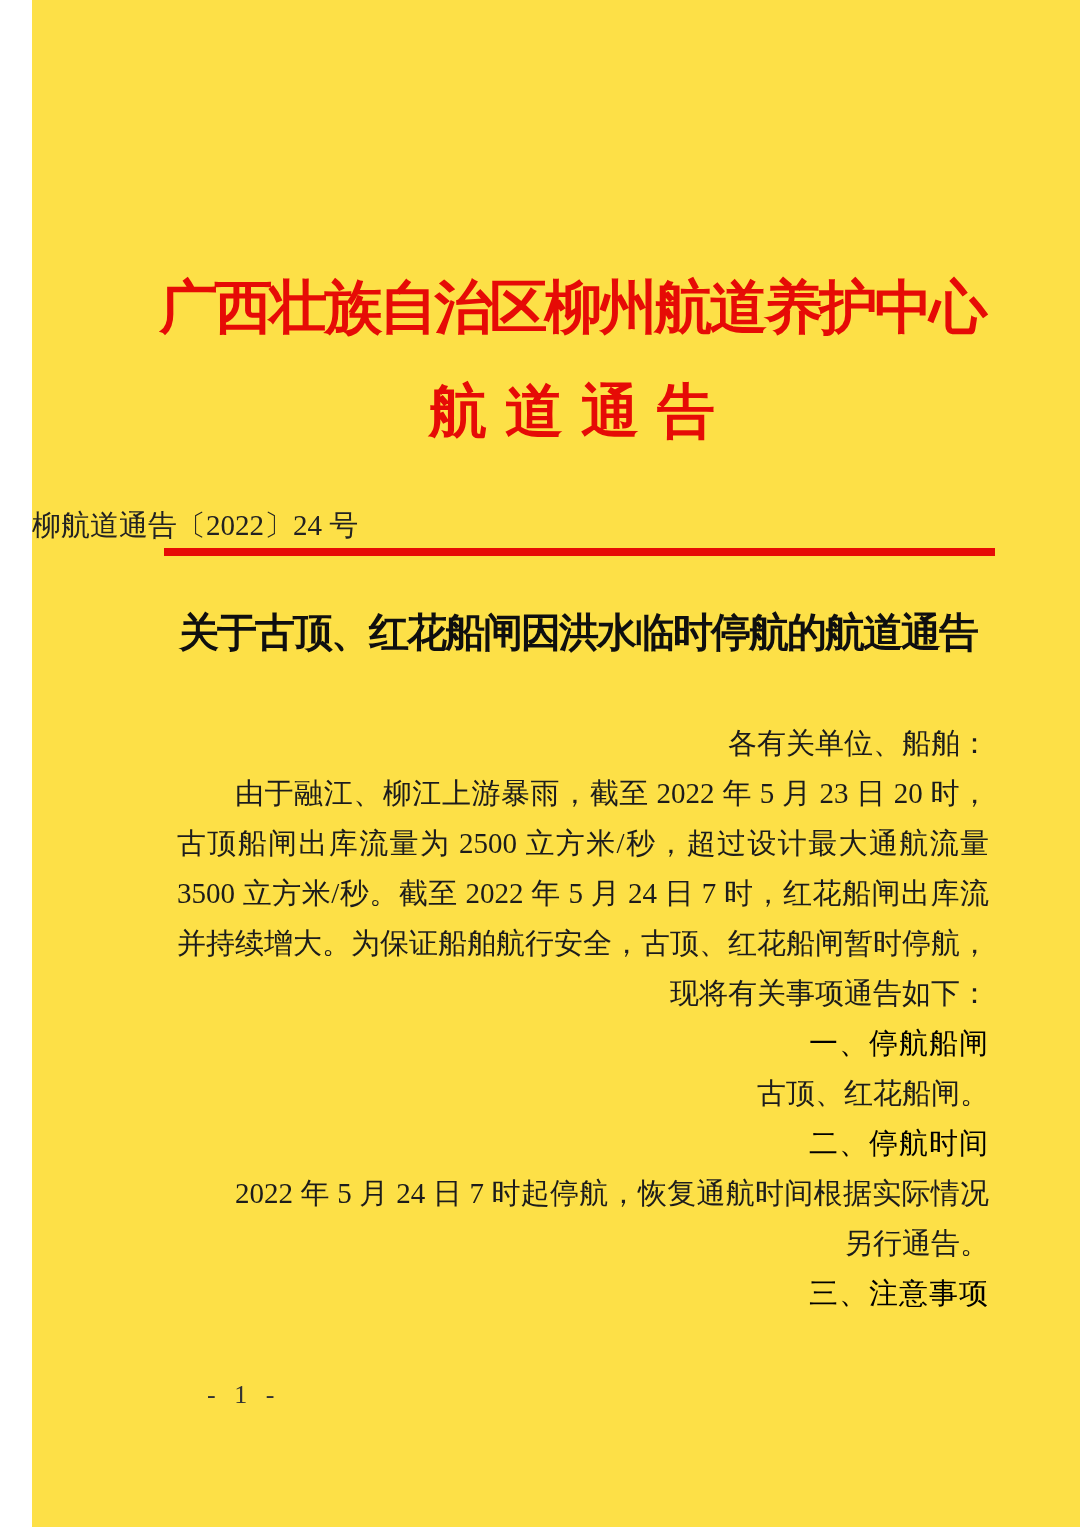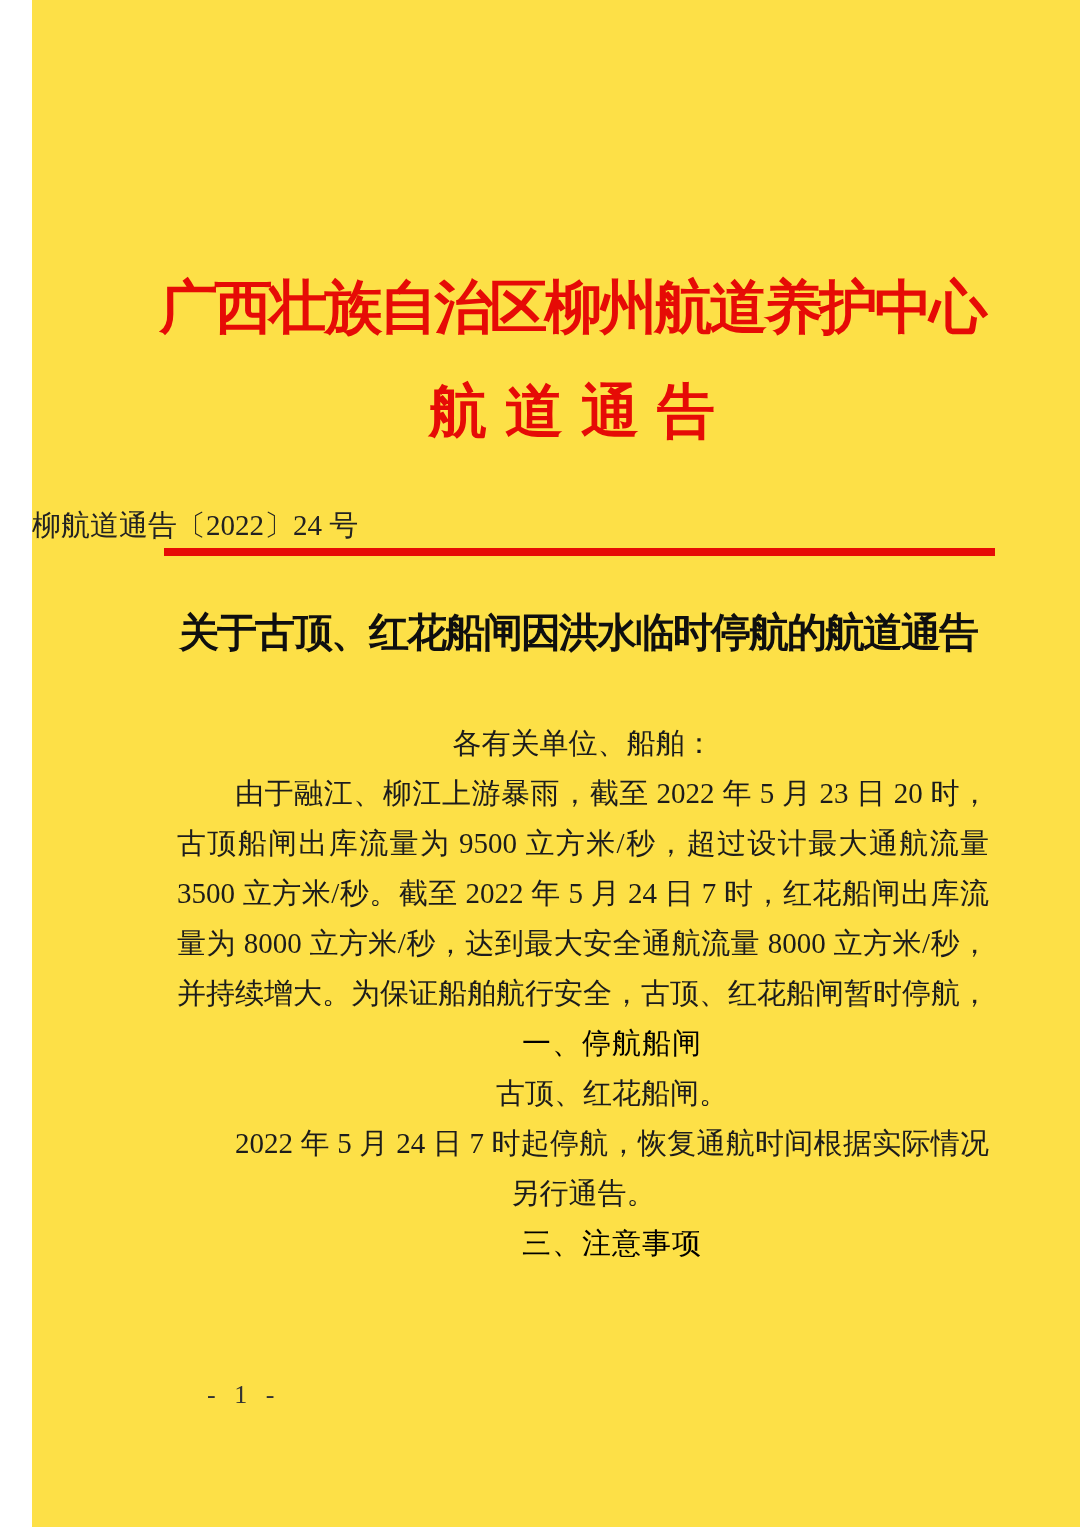--- a/index.html
+++ b/index.html
@@ -79,21 +79,21 @@
     top: 718px;
     left: 145px;
     width: 812px;
     font-size: 29px;
     line-height: 50px;
     color: #1c1c1c;
   }
   .line {
     height: 50px;
     white-space: nowrap;
-    text-align: center;
+    text-align: right;
   }
   .line.full {
     white-space: normal;
     text-align: justify;
     text-align-last: justify;
   }
   .line.indent {
     padding-left: 58px;
   }
   .line.indent.full {
@@ -127,26 +127,27 @@
 
   <div class="doc-number">柳航道通告〔2022〕24 号</div>
 
   <div class="red-rule"></div>
 
   <div class="subject-title">关于古顶、红花船闸因洪水临时停航的航道通告</div>
 
   <div class="body-block">
     <div class="line">各有关单位、船舶：</div>
     <div class="line indent full">由于融江、柳江上游暴雨，截至 2022 年 5 月 23 日 20 时，</div>
-    <div class="line full">古顶船闸出库流量为 9500 立方米/秒，超过设计最大通航流量</div>
+    <div class="line full">古顶船闸出库流量为 2500 立方米/秒，超过设计最大通航流量</div>
     <div class="line full">3500 立方米/秒。截至 2022 年 5 月 24 日 7 时，红花船闸出库流</div>
-    <div class="line full">量为 8000 立方米/秒，达到最大安全通航流量 8000 立方米/秒，</div>
     <div class="line full">并持续增大。为保证船舶航行安全，古顶、红花船闸暂时停航，</div>
+    <div class="line">现将有关事项通告如下：</div>
     <div class="line indent heading">一、停航船闸</div>
     <div class="line indent">古顶、红花船闸。</div>
+    <div class="line indent heading">二、停航时间</div>
     <div class="line indent full">2022 年 5 月 24 日 7 时起停航，恢复通航时间根据实际情况</div>
     <div class="line">另行通告。</div>
     <div class="line indent heading">三、注意事项</div>
   </div>
 
   <div class="page-number">- 1 -</div>
 
 </div>
 
 </body></html>

